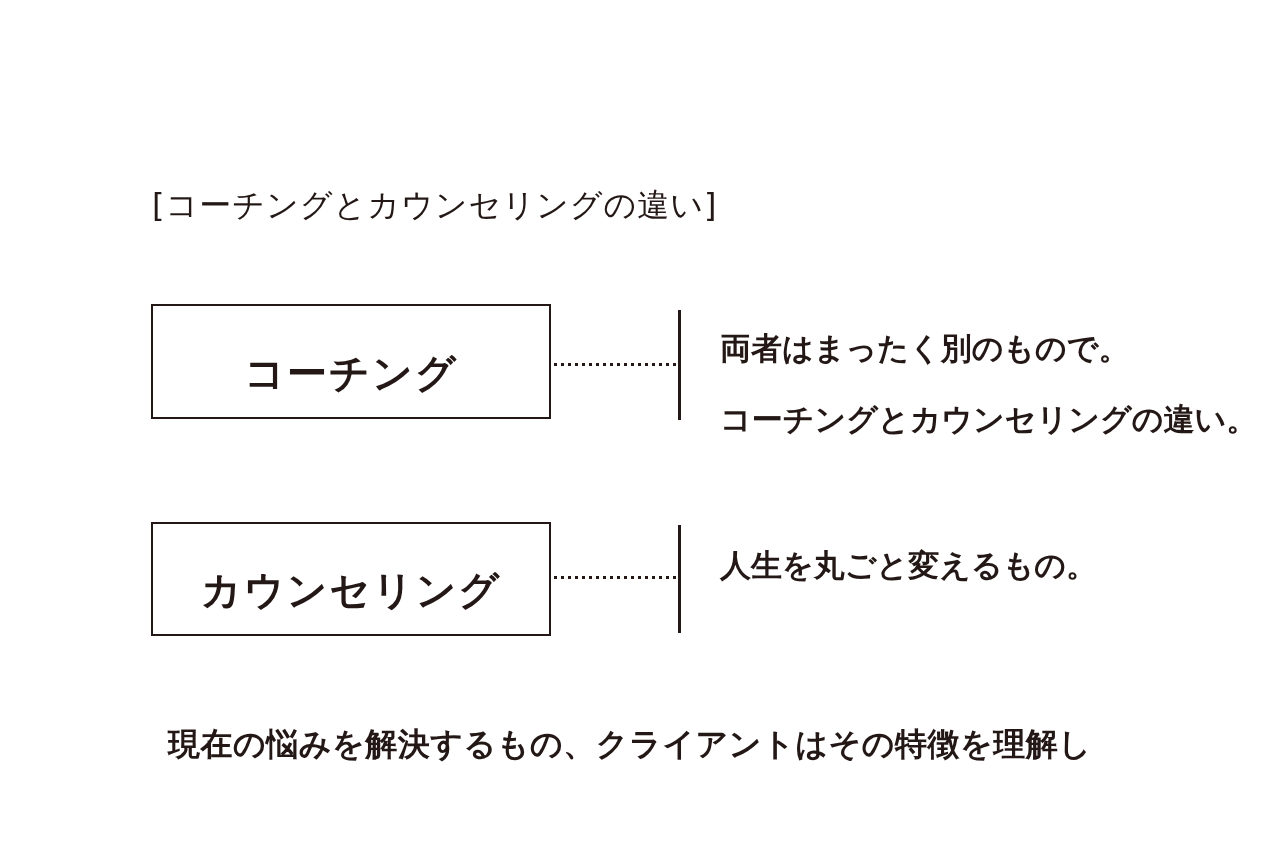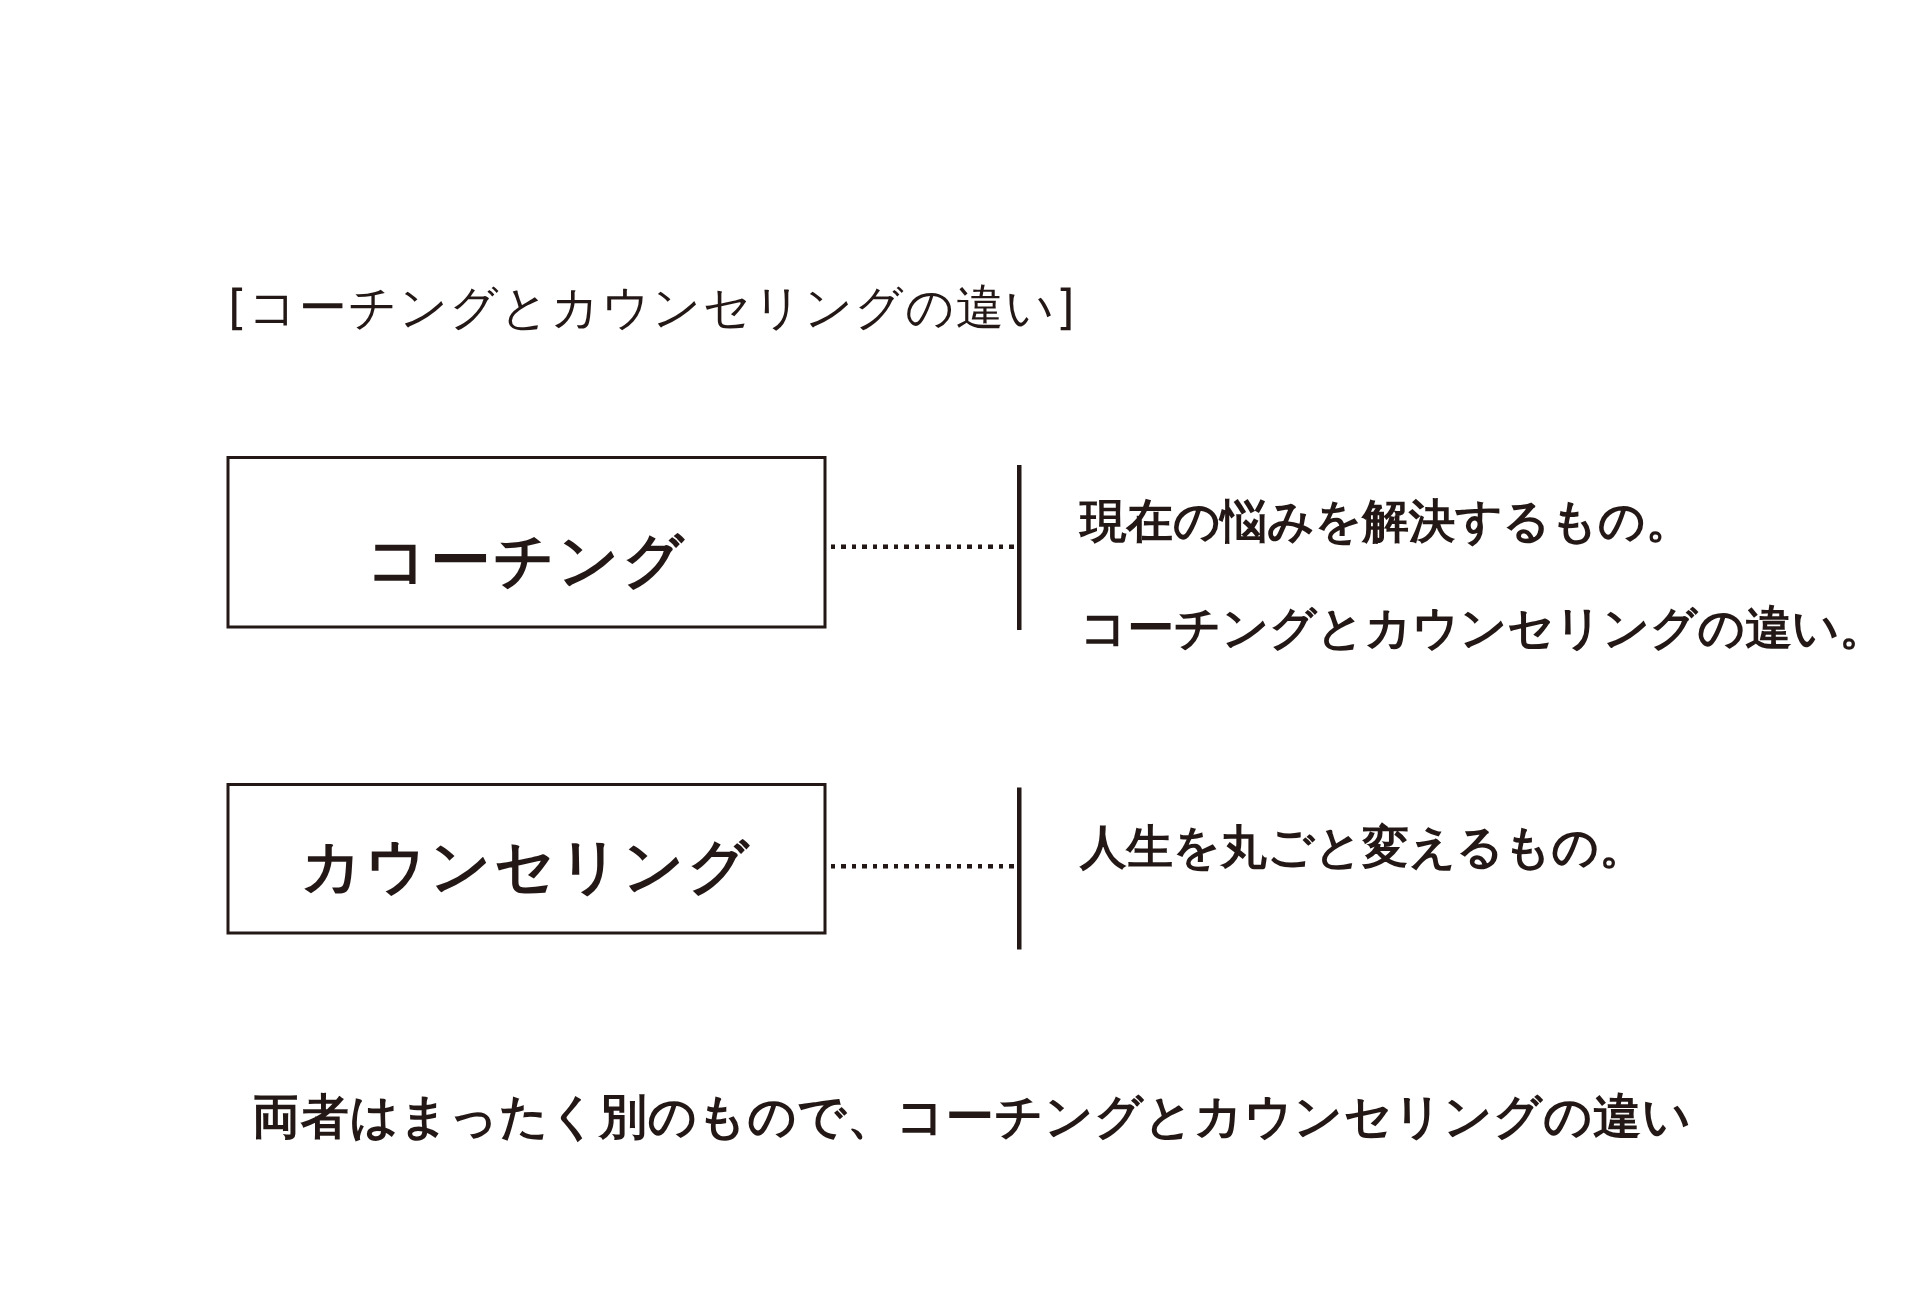--- a/index.html
+++ b/index.html
@@ -36,21 +36,21 @@
     align-items: flex-end;
     justify-content: center;
   }
   .term-box .label {
     font-size: 40px;
     font-weight: 700;
     letter-spacing: 2px;
     white-space: nowrap;
   }
   .box-1 { top: 240px; height: 115px; }
-  .box-2 { top: 458px; height: 101px; }
+  .box-2 { top: 458px; height: 114px; }
   .dotted {
     position: absolute;
     left: 490px;
     width: 123px;
     height: 3px;
     background: repeating-linear-gradient(to right, #231815 0 3px, transparent 3px 7px);
   }
   .dotted-1 { top: 299px; }
   .dotted-2 { top: 512px; }
   .vbar {
@@ -89,30 +89,30 @@
 <div class="canvas">
 
   <div class="title">[コーチングとカウンセリングの違い]</div>
 
   <div class="term-box box-1">
     <span class="label">コーチング</span>
   </div>
   <div class="dotted dotted-1"></div>
   <div class="vbar vbar-1"></div>
   <div class="desc desc-1">
-    <div>現在の悩みを解決するもの。</div>
+    <div>両者はまったく別のもので。</div>
     <div>コーチングとカウンセリングの違い。</div>
   </div>
 
   <div class="term-box box-2">
     <span class="label">カウンセリング</span>
   </div>
   <div class="dotted dotted-2"></div>
   <div class="vbar vbar-2"></div>
   <div class="desc desc-2">
     <div>人生を丸ごと変えるもの。</div>
   </div>
 
   <div class="footer">
-    <div>両者はまったく別のもので、コーチングとカウンセリングの違い</div>
+    <div>現在の悩みを解決するもの、クライアントはその特徴を理解し</div>
   </div>
 
 </div>
 
 </body></html>

